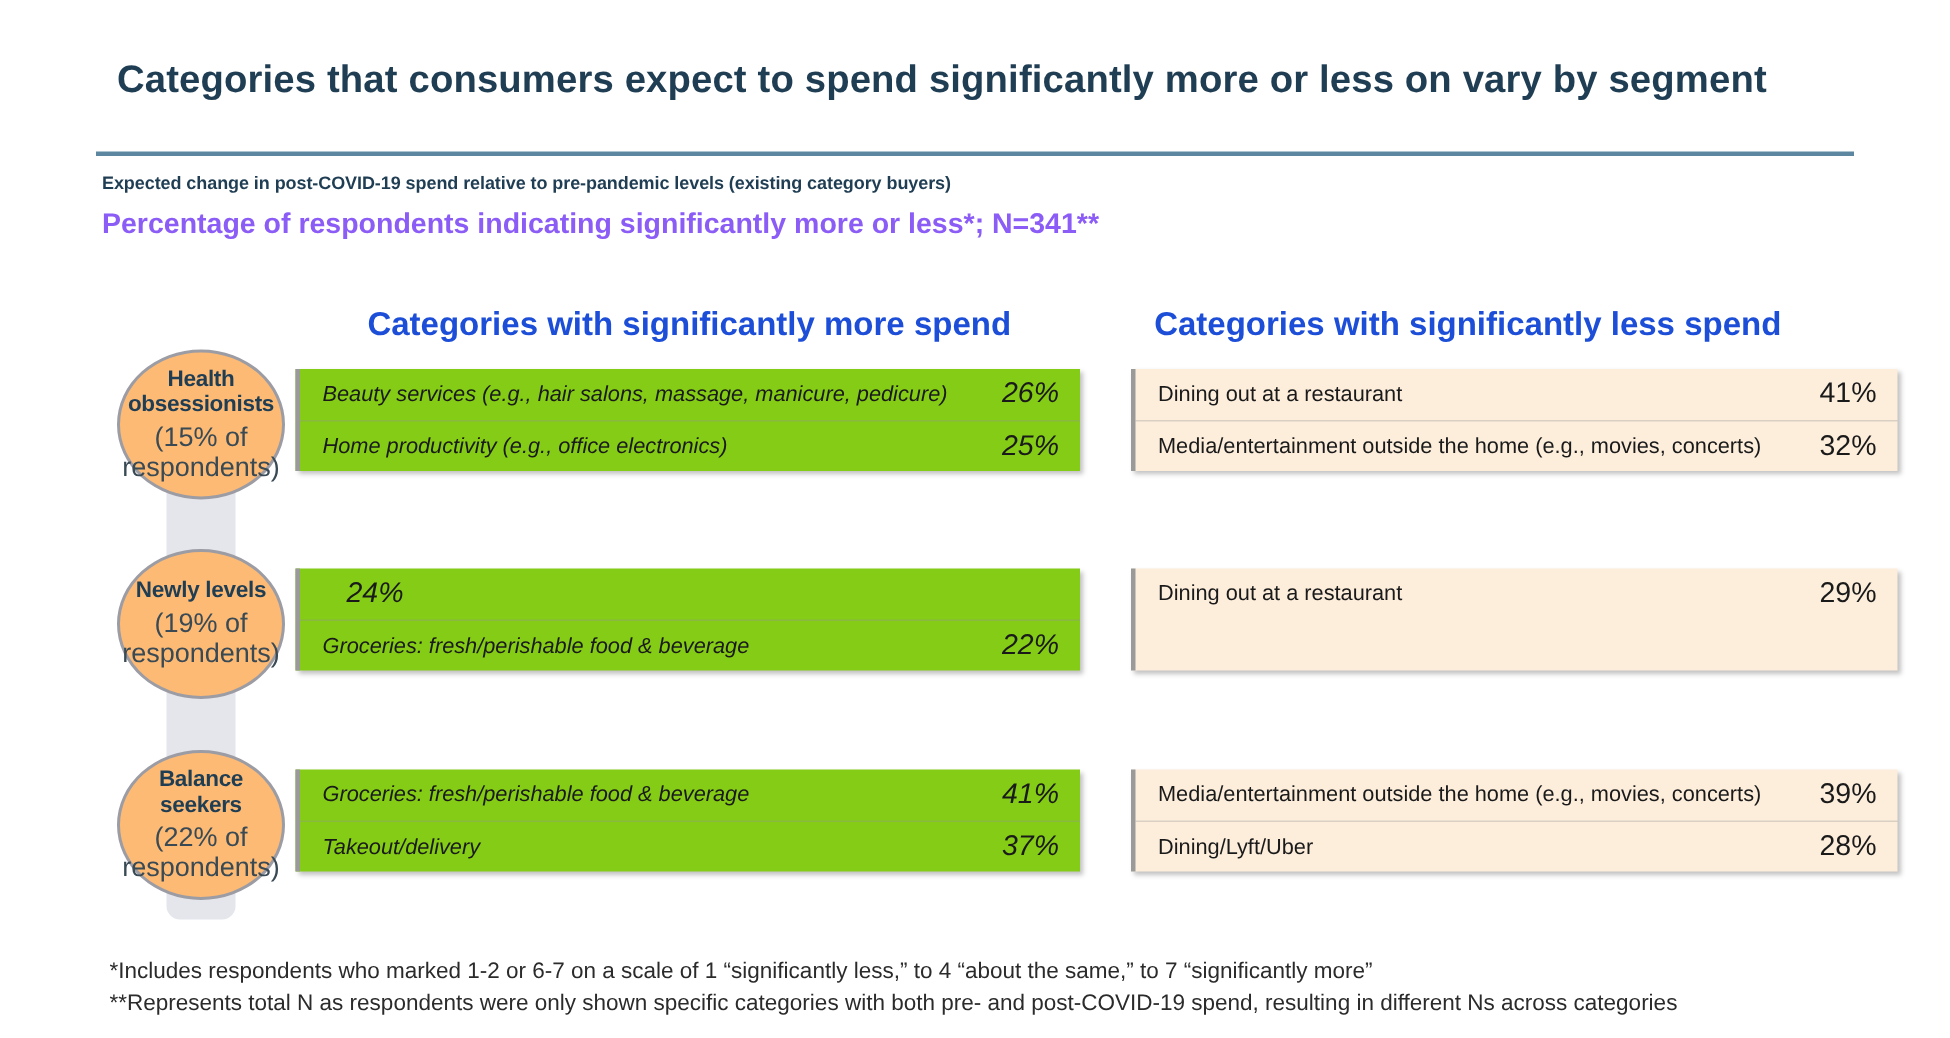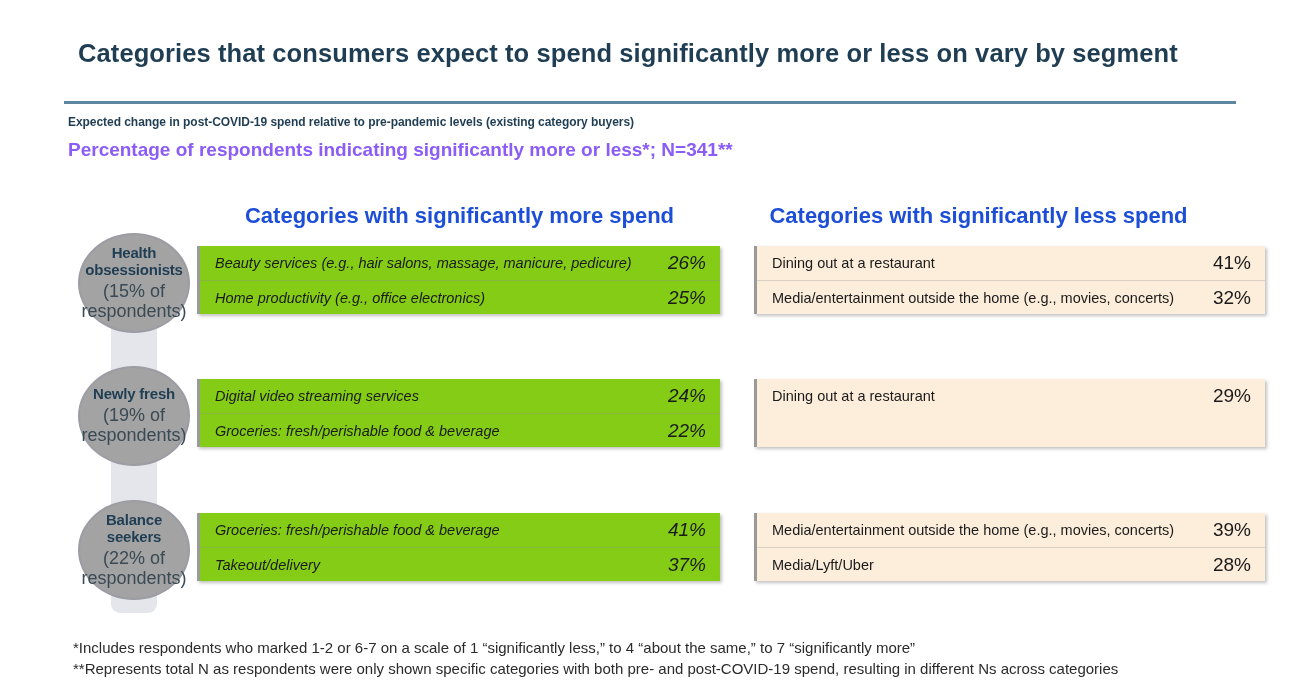--- a/index.html
+++ b/index.html
@@ -95,21 +95,21 @@
   .conn-1 { top: 444px; height: 84px; }
   .conn-2 { top: 575px; height: 38px; }
 
   .circle {
     position: absolute;
     left: 78px;
     top: 0;
     width: 112px;
     height: 100px;
     border-radius: 50%;
-    background: #a3a3a3;
+    background: #fdba74;
     border: 2px solid #9c9ca4;
     display: flex;
     flex-direction: column;
     align-items: center;
     justify-content: center;
     text-align: center;
     z-index: 3;
   }
   .circle .seg-name {
     font-size: 15px;
@@ -227,27 +227,26 @@
       </div>
       <div class="trow">
         <span class="label">Media/entertainment outside the home (e.g., movies, concerts)</span>
         <span class="value">32%</span>
       </div>
     </div>
   </div>
 
   <div class="segment seg-1">
     <div class="circle">
-      <div class="seg-name">Newly fresh</div>
+      <div class="seg-name">Newly levels</div>
       <div class="seg-share">(19% of
 respondents)</div>
     </div>
     <div class="table more">
       <div class="trow">
-        <span class="label">Digital video streaming services</span>
         <span class="value">24%</span>
       </div>
       <div class="trow">
         <span class="label">Groceries: fresh/perishable food &amp; beverage</span>
         <span class="value">22%</span>
       </div>
     </div>
     <div class="table less">
       <div class="trow">
         <span class="label">Dining out at a restaurant</span>
@@ -272,21 +271,21 @@
         <span class="label">Takeout/delivery</span>
         <span class="value">37%</span>
       </div>
     </div>
     <div class="table less">
       <div class="trow">
         <span class="label">Media/entertainment outside the home (e.g., movies, concerts)</span>
         <span class="value">39%</span>
       </div>
       <div class="trow">
-        <span class="label">Media/Lyft/Uber</span>
+        <span class="label">Dining/Lyft/Uber</span>
         <span class="value">28%</span>
       </div>
     </div>
   </div>
 
   <div class="footnotes">
     <div>*Includes respondents who marked 1-2 or 6-7 on a scale of 1 “significantly less,” to 4 “about the same,” to 7 “significantly more”</div>
     <div>**Represents total N as respondents were only shown specific categories with both pre- and post-COVID-19 spend, resulting in different Ns across categories</div>
   </div>
 

